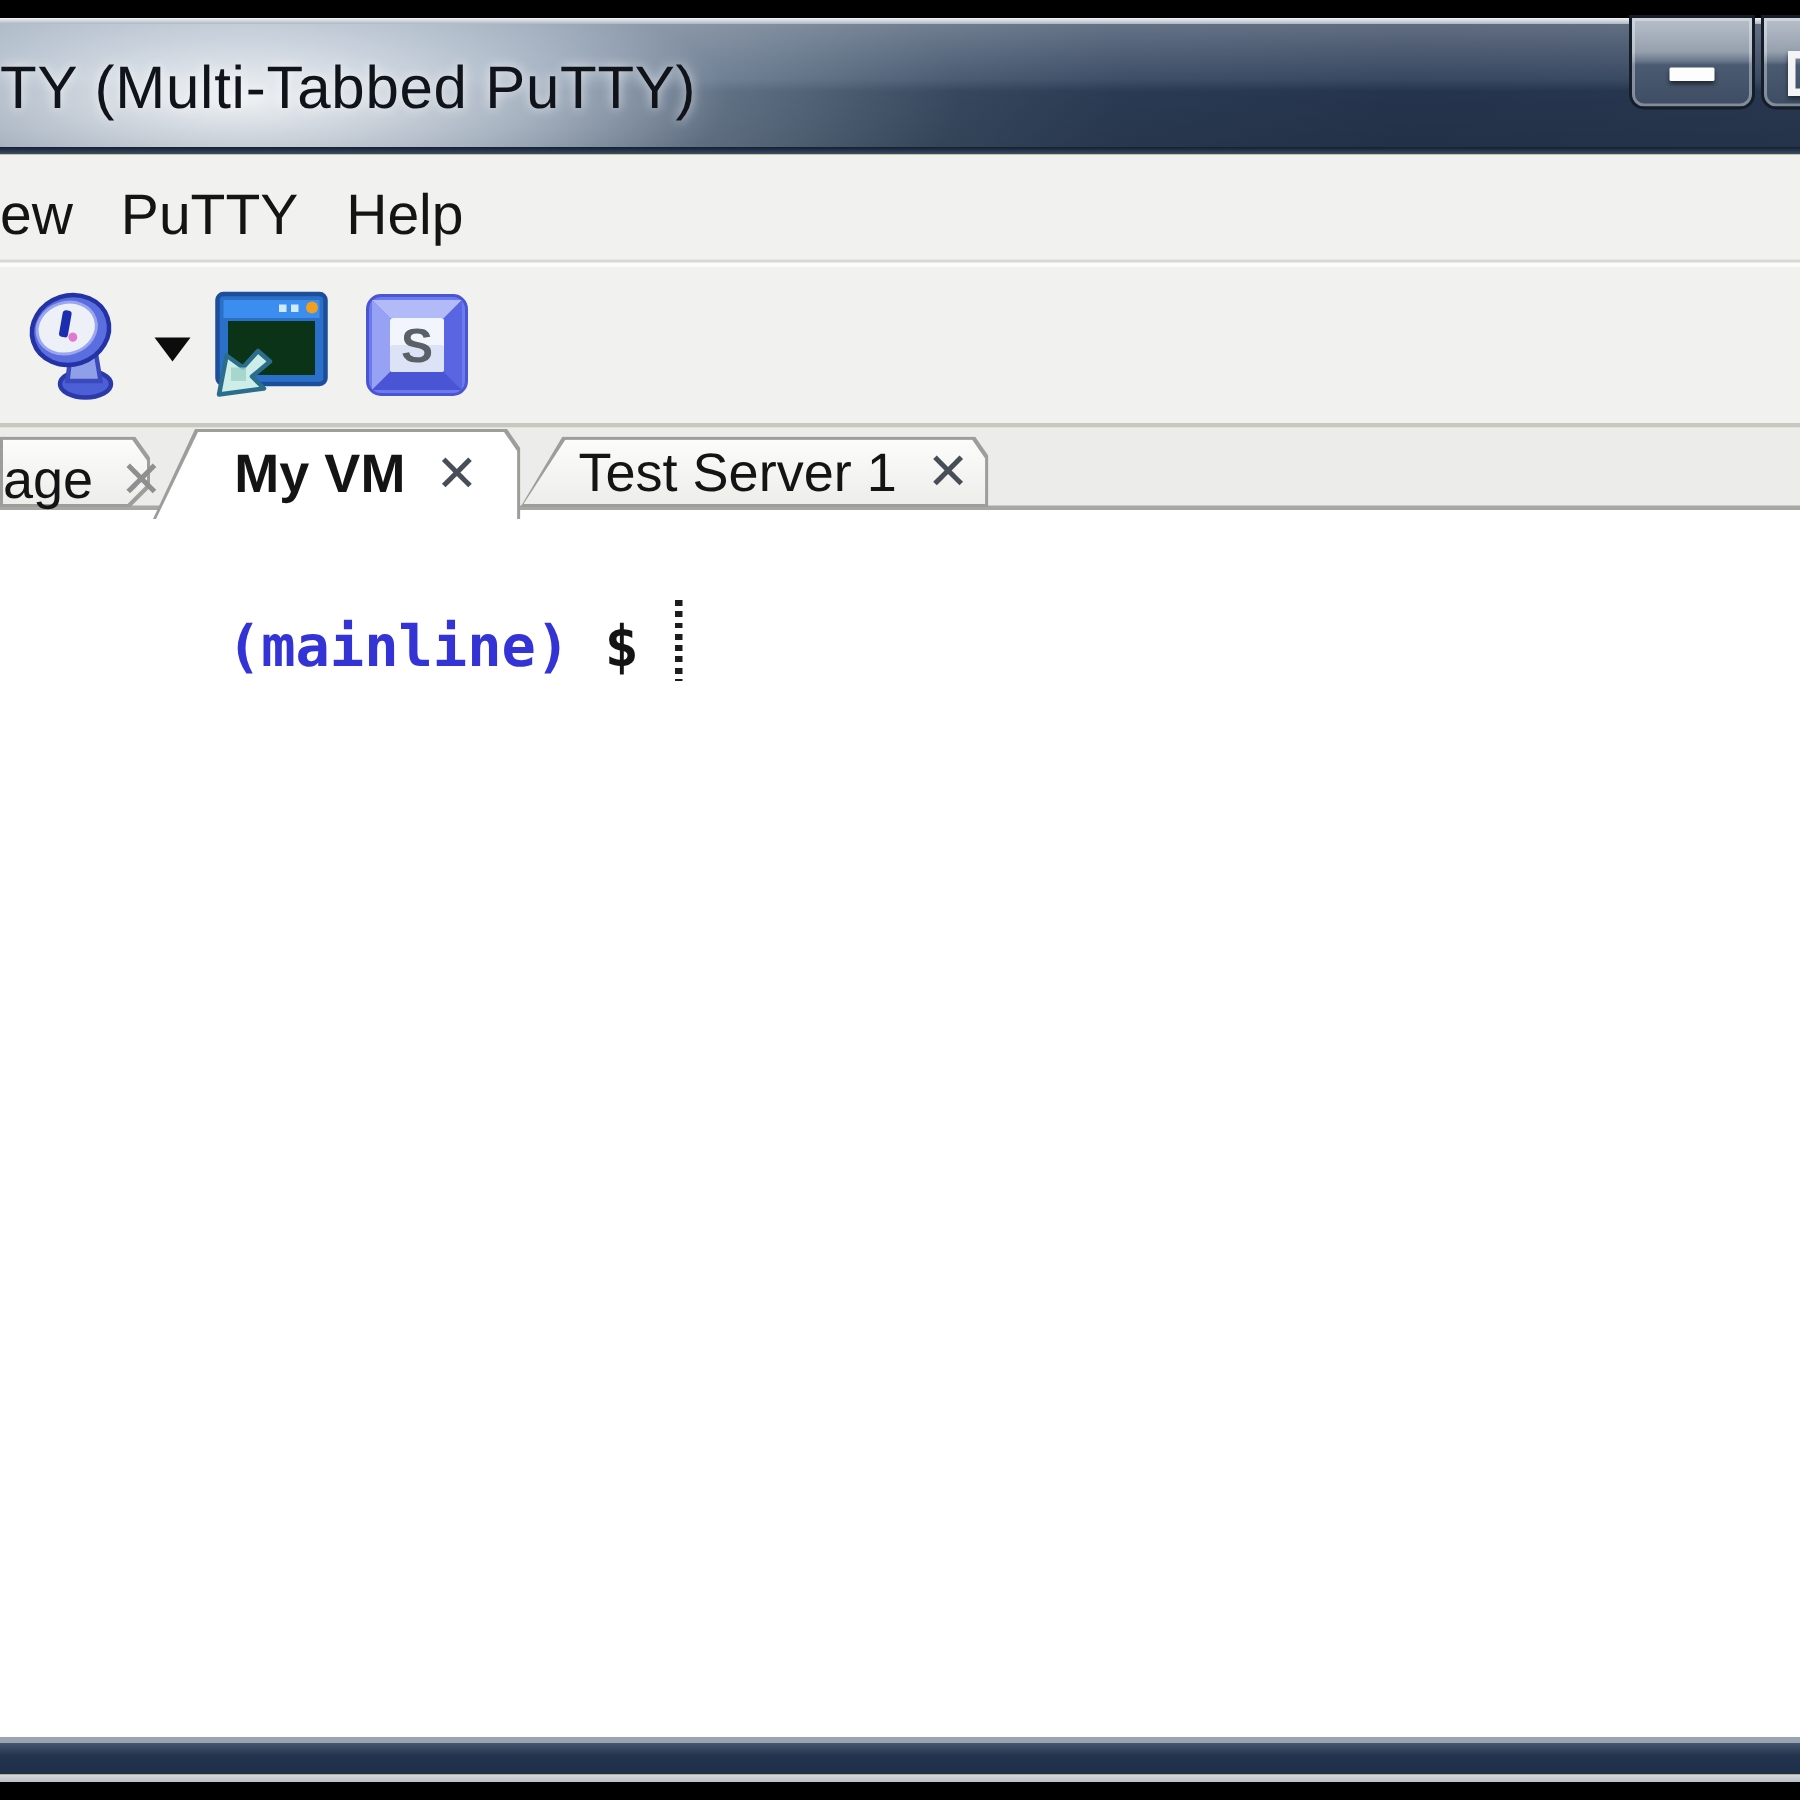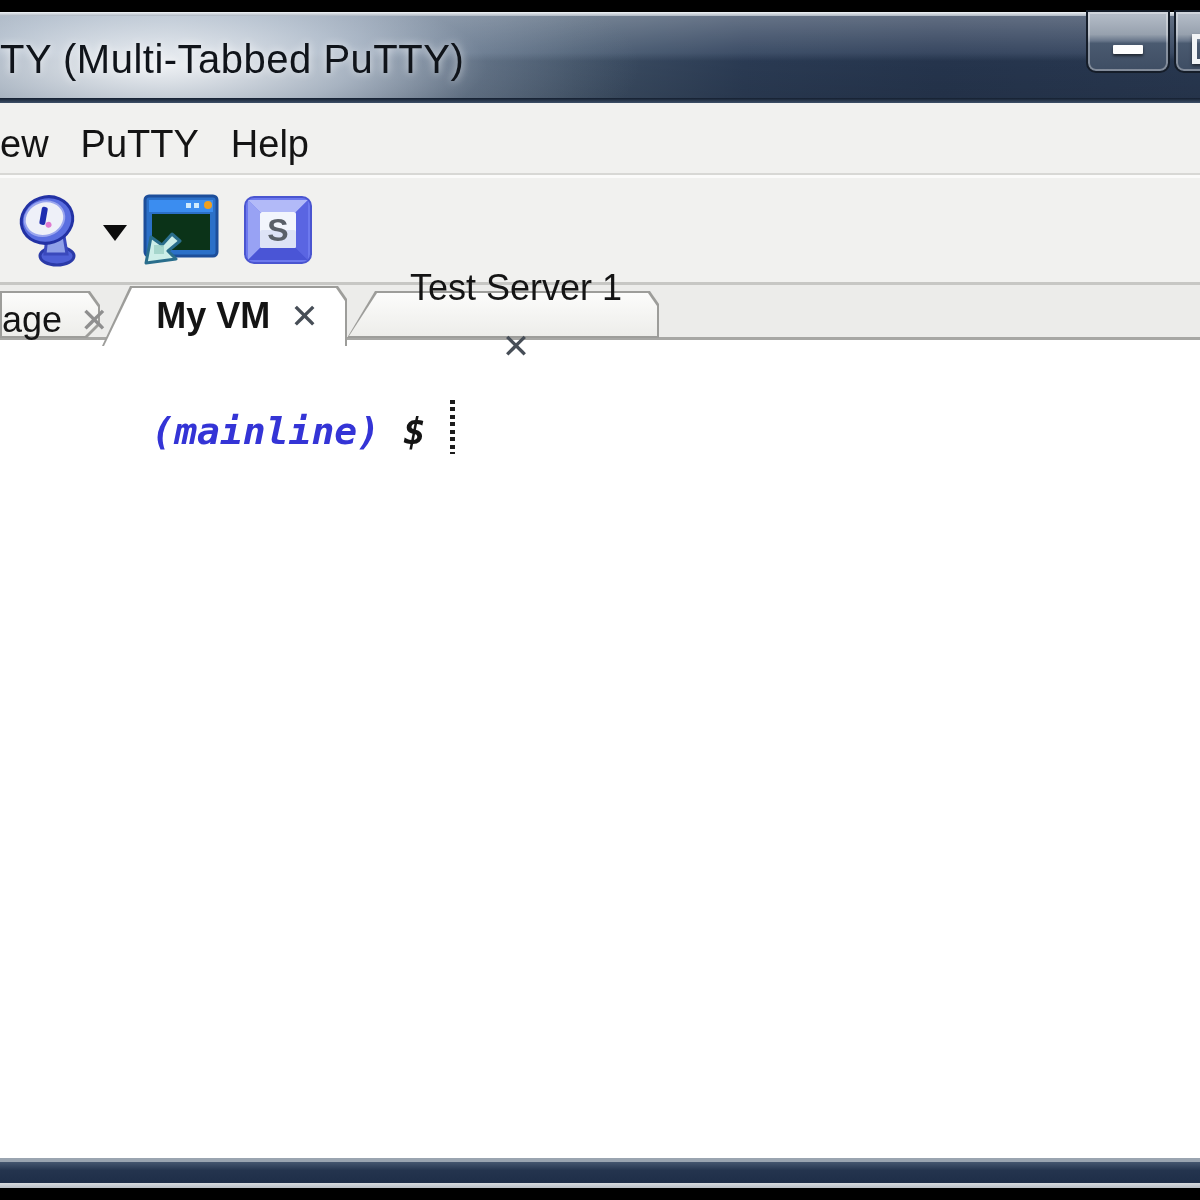--- a/index.html
+++ b/index.html
@@ -64,26 +64,26 @@
   .tab .face{position:absolute;inset:2px;background:linear-gradient(180deg,#fcfcfb,#ededea);}
   .tab .row{position:absolute;inset:0;display:flex;align-items:center;font-size:36px;color:#141414;z-index:2;}
   .clip-slant{clip-path:polygon(28px 0, calc(100% - 9px) 0, 100% 13px, 100% 100%, 0 100%);}
   .clip-first{clip-path:polygon(0 0, calc(100% - 10px) 0, 100% 14px, 100% calc(100% - 13px), calc(100% - 13px) 100%, 0 100%);}
   .tab1{left:0;top:6px;width:100px;height:47px;z-index:1;}
   .tab1 .row{padding-left:2px;gap:18px;margin-top:10px;}
   .tab-active{left:102px;top:1px;width:245px;height:60px;z-index:4;}
   .tab-active .face{inset:2px 2px 0 2px;background:#ffffff;}
   .tab-active .row{justify-content:center;padding-left:26px;gap:20px;font-weight:bold;}
   .tab3{left:347px;top:6px;width:312px;height:47px;z-index:1;}
-  .tab3 .row{justify-content:center;padding-left:26px;gap:20px;flex-direction:column;}
+  .tab3 .row{justify-content:center;padding-left:26px;gap:20px;}
   .tab-close{font-family:"DejaVu Sans",sans-serif;font-weight:normal;font-size:34px;line-height:1;}
   .x-light{color:#8f8f8f;}
   .x-dark{color:#474e57;}
   
-  .content{position:absolute;left:0;right:0;top:340px;height:818px;background:#ffffff;z-index:1;font-style:italic;}
+  .content{position:absolute;left:0;right:0;top:340px;height:818px;background:#ffffff;z-index:1;}
   .prompt-line{position:absolute;left:14px;top:16px;font-family:"DejaVu Sans Mono",monospace;
     font-weight:bold;font-size:38px;white-space:pre;}
   .prompt-main{color:#3434d6;}
   .prompt-dollar{color:#141414;}
   .cursor{display:inline-block;width:5px;height:54px;margin-left:24px;vertical-align:-10px;
     background:repeating-linear-gradient(180deg,#1c1c1c 0 4px,transparent 4px 7.5px);}
   
   .bottom-edge1{position:absolute;left:0;right:0;top:1158px;height:4px;background:#9aa4b0;}
   .bottom-navy{position:absolute;left:0;right:0;top:1162px;height:21px;
     background:linear-gradient(180deg,#45566f 0%,#24344e 40%,#1e2e48 100%);}

